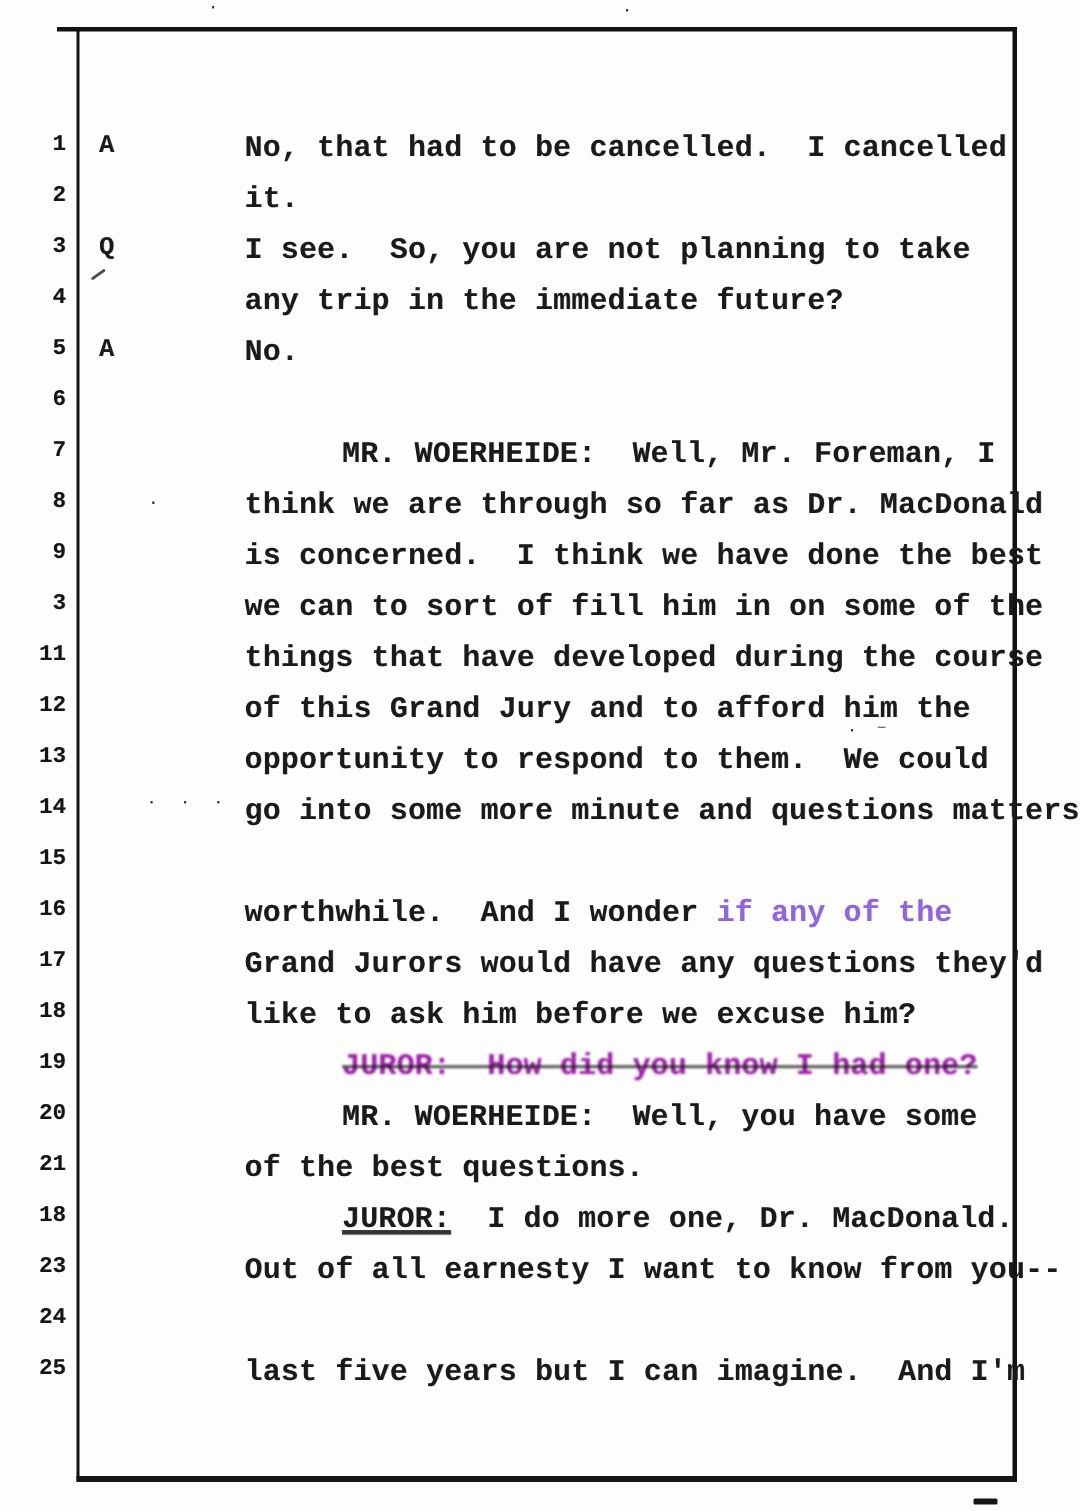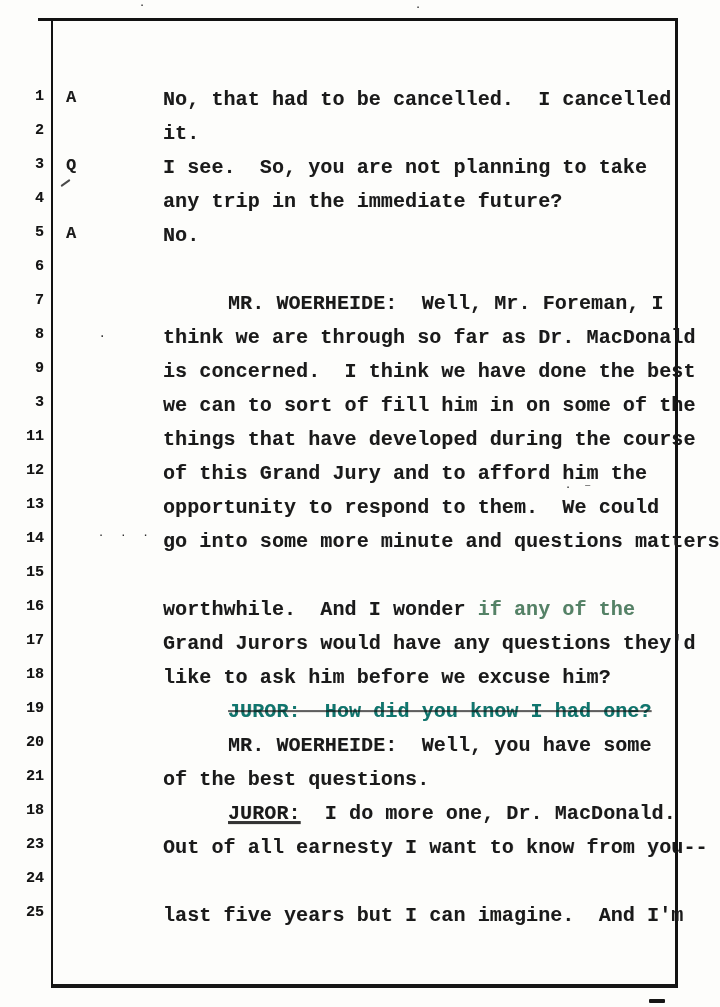--- a/index.html
+++ b/index.html
@@ -37,34 +37,34 @@
     left:66px;font-size:17px;font-weight:700;color:#1a1a1a;
     text-shadow:0.3px 0.3px 0 rgba(0,0,0,0.3);
   }
   .text{
     left:163px;font-size:20px;font-weight:700;color:#1a1a1a;
     text-shadow:0.3px 0.3px 0 rgba(0,0,0,0.3);
     letter-spacing:0.1px;
   }
   .text.indent{left:228px;}
   .seg{white-space:pre;}
-  .seg.faded{color:#14532d;opacity:0.72;filter:blur(0.3px);}
+  .seg.faded{color:#6d28d9;opacity:0.72;filter:blur(0.3px);}
   .seg.overstruck{
     text-decoration:underline;
     text-decoration-thickness:2.5px;
     text-decoration-color:rgba(20,20,20,0.8);
     filter:blur(0.4px);
     text-align:right;
   }
   .text.smudged{
     filter:blur(0.55px);
     text-decoration:line-through;
     text-decoration-thickness:2px;
     text-decoration-color:rgba(25,25,25,0.55);
-    color:#0f766e;
+    color:#a21caf;
   }
   
   .art{position:absolute;color:#2e2e2e;font-family:"DejaVu Sans",sans-serif;}
   .art-dots14{left:99px;top:528px;font-size:13px;letter-spacing:7px;}
   .art-right13{left:566px;top:480px;font-size:13px;letter-spacing:5px;}
   .art-speck8{left:100px;top:324px;font-size:14px;}
   .art-speck-top1{left:140px;top:-2px;font-size:13px;}
   .art-speck-top2{left:416px;top:0px;font-size:13px;}
   .art-squiggle{left:60px;top:182px;width:11px;height:2px;background:#4a4a4a;transform:rotate(-35deg);border-radius:2px;}
   .art-bottomdash{left:649px;top:999px;width:16px;height:4px;background:#161616;border-radius:1px;}

